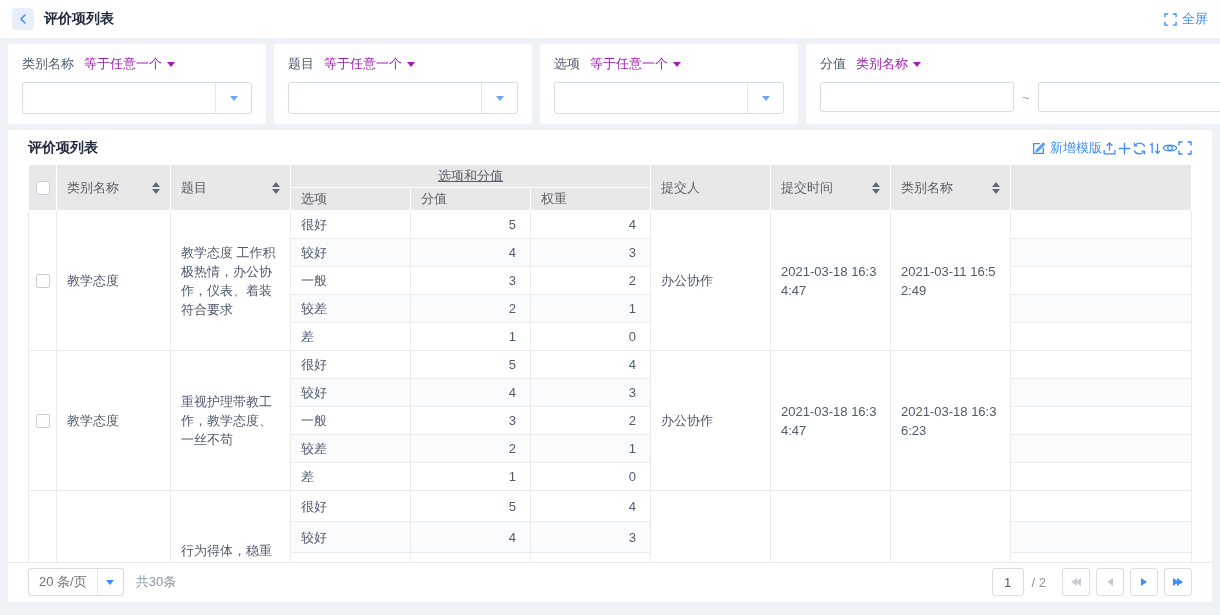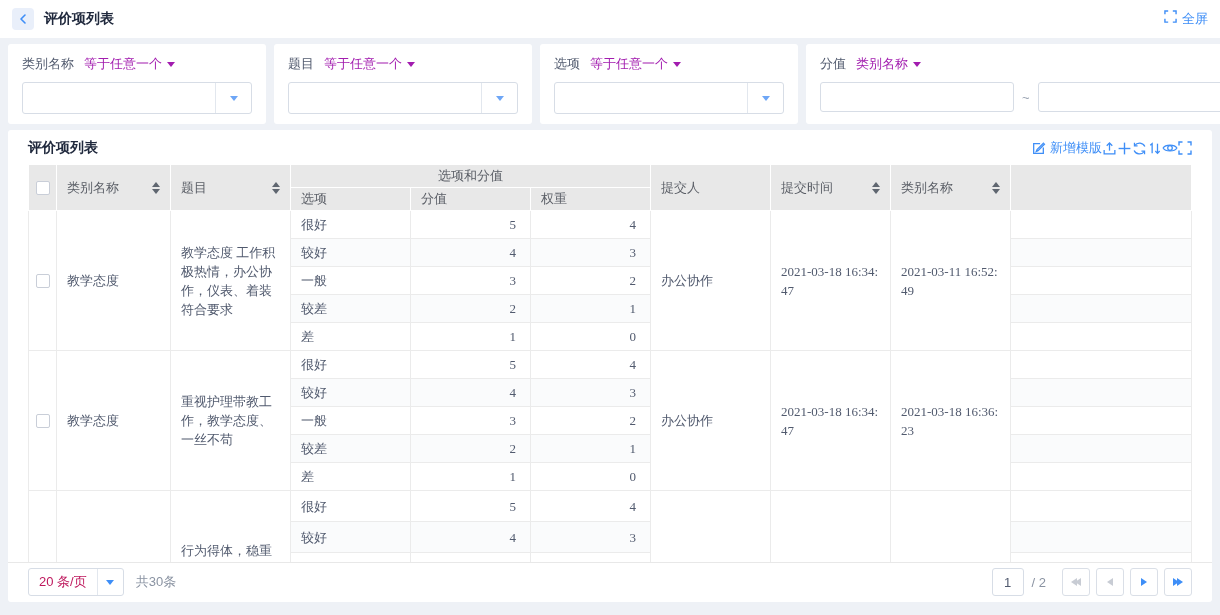--- a/index.html
+++ b/index.html
@@ -13,21 +13,21 @@
   
   .topbar {
     height:38px; background:#fff; display:flex; align-items:center; padding:0 12px;
   }
   .back-btn {
     width:22px; height:22px; border-radius:4px; background:#e9effa; color:#3e8ef7;
     display:flex; align-items:center; justify-content:center; cursor:pointer; flex:0 0 auto;
   }
   .page-title { font-size:14px; font-weight:bold; color:#20293d; margin-left:10px; }
   .topbar-spacer { flex:1; }
-  .fullscreen-link { display:flex; gap:5px; color:#3e8ef7; font-size:13px; }
+  .fullscreen-link { display:flex; align-items:center; gap:5px; color:#3e8ef7; font-size:13px; }
 
   
   .filters { display:flex; gap:8px; margin:6px 8px 0 8px; }
   .filter-card { flex:1; background:#fff; border-radius:3px; padding:10px 14px; }
   .filter-head { display:flex; align-items:center; gap:10px; height:20px; margin-bottom:8px; }
   .filter-label { color:#515a6e; font-size:13px; }
   .cond-link { display:inline-flex; align-items:center; gap:5px; color:#a21caf; font-size:13px; }
   .caret-down { width:0; height:0; border-left:4px solid transparent; border-right:4px solid transparent;
     border-top:5px solid currentColor; display:inline-block; }
   .combo { display:flex; height:32px; border:1px solid #d7dde6; border-radius:3px; background:#fff; overflow:hidden; }
@@ -48,40 +48,40 @@
   .tool-icon { display:flex; align-items:center; justify-content:center; cursor:pointer; color:#3e8ef7; }
 
   
   .table-wrap { position:relative; height:398px; overflow:hidden; margin:0 20px; }
   table { width:100%; border-collapse:collapse; table-layout:fixed; }
   thead th {
     background:#e8e8e8; border:1px solid #fff; color:#5a5e66; font-weight:normal; font-size:13px;
     height:23px; padding:0;
   }
   .th-inner { display:flex; align-items:center; padding:0 10px; }
-  .th-inner.center { justify-content:center; }
+  .th-inner.center { justify-content:center;text-decoration:underline; }
   .sort-caret { margin-left:auto; display:flex; flex-direction:column; gap:2px; cursor:pointer; padding-left:8px; }
   .sort-caret i { display:block; width:0; height:0; border-left:4px solid transparent; border-right:4px solid transparent; }
   .sort-caret .up { border-bottom:5px solid #5f6670; }
   .sort-caret .dn { border-top:5px solid #5f6670; }
   tbody td { border:1px solid #ebebeb; height:28px; vertical-align:middle; font-size:13px; color:#515a6e; background:#fff; }
   tbody td.alt { background:#fafbfc; }
-  .cellpad { padding:4px 10px; line-height:19px; word-break:break-all;font-family:Liberation Serif, serif; }
+  .cellpad { padding:4px 10px; line-height:19px; word-break:break-all; }
   td.cell-num { text-align:right; }
   td.cell-num .cellpad { padding-right:14px; }
   td.cell-cb { text-align:center; }
   td.clipq { vertical-align:top; }
   td.clipq .cellpad { padding-top:50px; }
   .cb { display:inline-block; width:14px; height:14px; border:1px solid #c9ced8; border-radius:2px; background:#fff;
     vertical-align:middle; cursor:pointer; }
 
   
   .pagination { display:flex; align-items:center; padding:5px 20px 6px 20px; border-top:1px solid #e8e8e8; }
   .page-size { display:flex; align-items:center; height:28px; border:1px solid #d7dde6; border-radius:3px; cursor:pointer; background:#fff; }
-  .page-size-text { padding:0 10px; color:#be185d; }
+  .page-size-text { padding:0 10px; color:#737373; }
   .page-size-caret { width:26px; align-self:stretch; border-left:1px solid #e2e7ee; display:flex; align-items:center; justify-content:center; color:#3e8ef7; }
   .page-size-caret .caret-down { border-top-width:5px; border-left-width:4px; border-right-width:4px; }
   .total-text { margin-left:12px; color:#8a93a2; }
   .pag-spacer { flex:1; }
   .page-input { width:32px; height:28px; border:1px solid #d7dde6; border-radius:3px; text-align:center; font-size:13px;
     color:#515a6e; outline:none; }
   .page-total { margin:0 10px 0 8px; color:#8a93a2; }
   .pg-btn { width:28px; height:28px; border:1px solid #dadfe7; border-radius:3px; background:#fff; display:flex;
     align-items:center; justify-content:center; margin-left:6px; cursor:pointer; }
   .pg-btn.disabled { cursor:default; color:#c8ccd4; }

